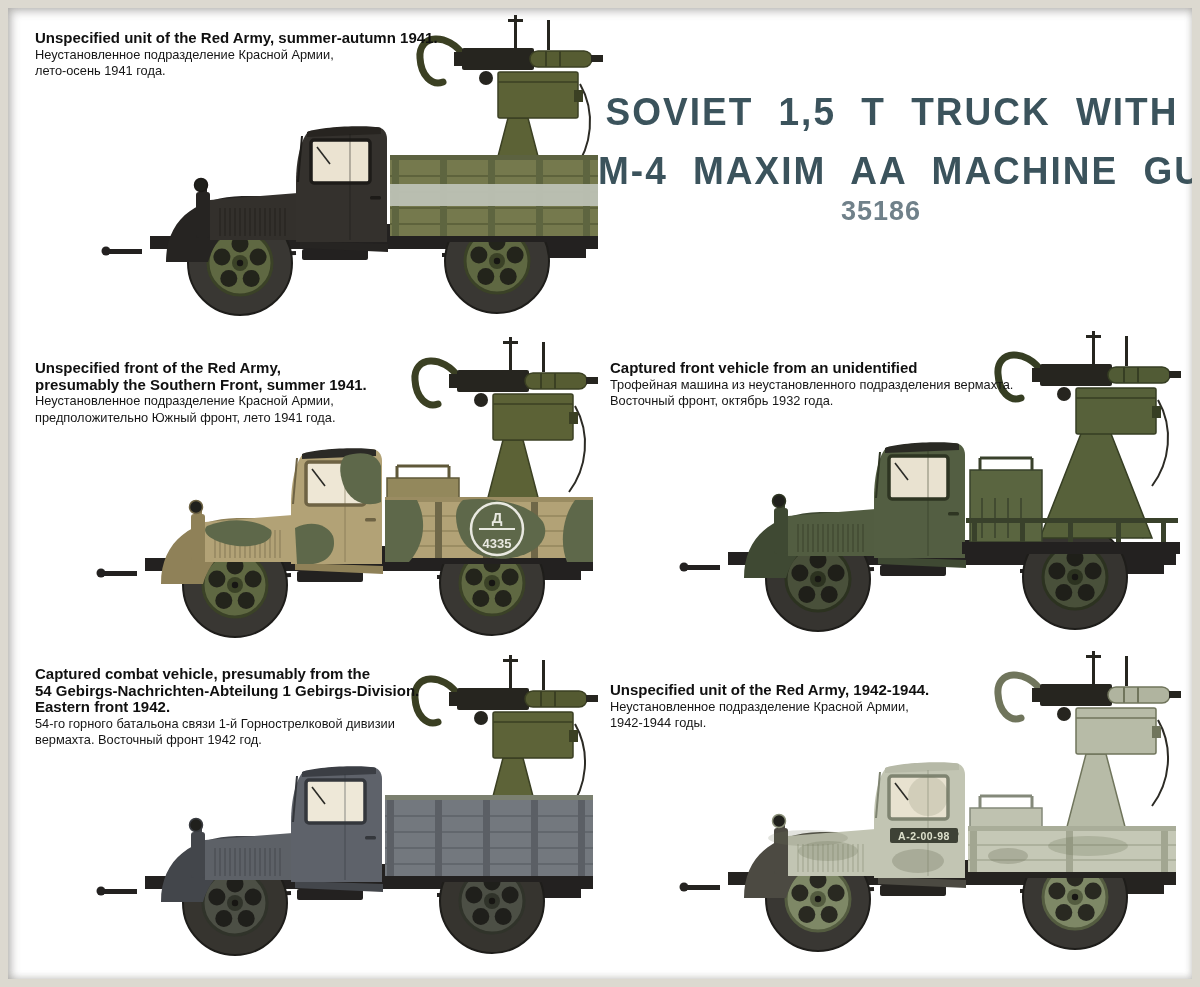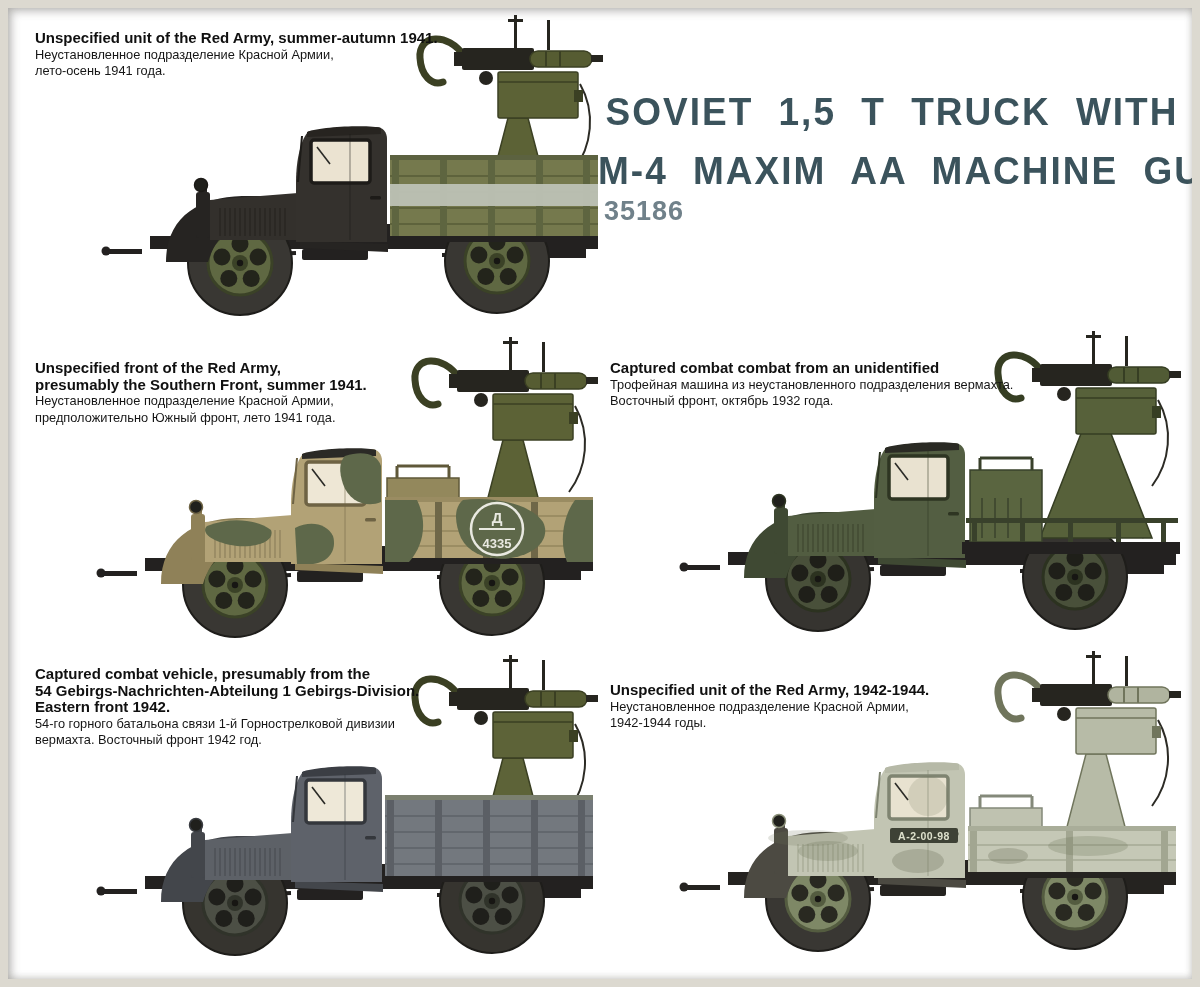--- a/index.html
+++ b/index.html
@@ -10,22 +10,22 @@
          box-shadow:inset 3px 3px 10px rgba(70,68,64,.38), inset -1px -2px 6px rgba(140,138,130,.25);}
   .caption{position:absolute;z-index:10;white-space:nowrap;color:#101010;}
   .caption .en{font-weight:700;font-size:15px;line-height:16.5px;}
   .caption .ru{font-weight:400;font-size:12.8px;line-height:16.5px;color:#161616;}
   .truck{position:absolute;width:560px;height:310px;z-index:1;}
   .truck svg{display:block;width:100%;height:100%;}
   .title{position:absolute;left:598px;top:82px;width:588px;z-index:10;text-align:center;
          transform:scaleY(1.07);transform-origin:top center;}
   .title .l{font-weight:700;font-size:37px;line-height:55px;letter-spacing:2px;word-spacing:13px;
             white-space:nowrap;}
-  .kitnum{position:absolute;left:598px;top:196px;width:588px;z-index:10;text-align:left;
-          padding-right:0;box-sizing:border-box;font-weight:700;font-size:27px;letter-spacing:1px;margin-left:6px;}
+  .kitnum{position:absolute;left:598px;top:196px;width:588px;z-index:10;text-align:center;
+          padding-right:0;box-sizing:border-box;font-weight:700;font-size:27px;letter-spacing:1px;}
   .kitnum span{display:inline-block;margin-right:22px;}
 </style>
 </head>
 <body>
 
 <div class="stage">
 
   <div class="title" style="color: rgb(59, 83, 92);">
     <div class="l">SOVIET 1,5 T TRUCK WITH</div>
     <div class="l">M-4 MAXIM AA MACHINE GUN</div>
@@ -583,21 +583,21 @@
   </div>
 
   <div class="caption" style="left:35px;top:360px">
     <div class="en">Unspecified front of the Red Army,</div>
     <div class="en">presumably the Southern Front, summer 1941.</div>
     <div class="ru">Неустановленное подразделение Красной Армии,</div>
     <div class="ru">предположительно Южный фронт, лето 1941 года.</div>
   </div>
 
   <div class="caption" style="left:610px;top:360px">
-    <div class="en">Captured combat combat from an unidentified</div>
+    <div class="en">Captured front vehicle from an unidentified</div>
     <div class="ru">Трофейная машина из неустановленного подразделения вермахта.</div>
     <div class="ru">Восточный фронт, октябрь 1932 года.</div>
   </div>
 
   <div class="caption" style="left:35px;top:666px">
     <div class="en">Captured combat vehicle, presumably from the</div>
     <div class="en">54 Gebirgs-Nachrichten-Abteilung 1 Gebirgs-Division.</div>
     <div class="en">Eastern front 1942.</div>
     <div class="ru">54-го горного батальона связи 1-й Горнострелковой дивизии</div>
     <div class="ru">вермахта. Восточный фронт 1942 год.</div>

